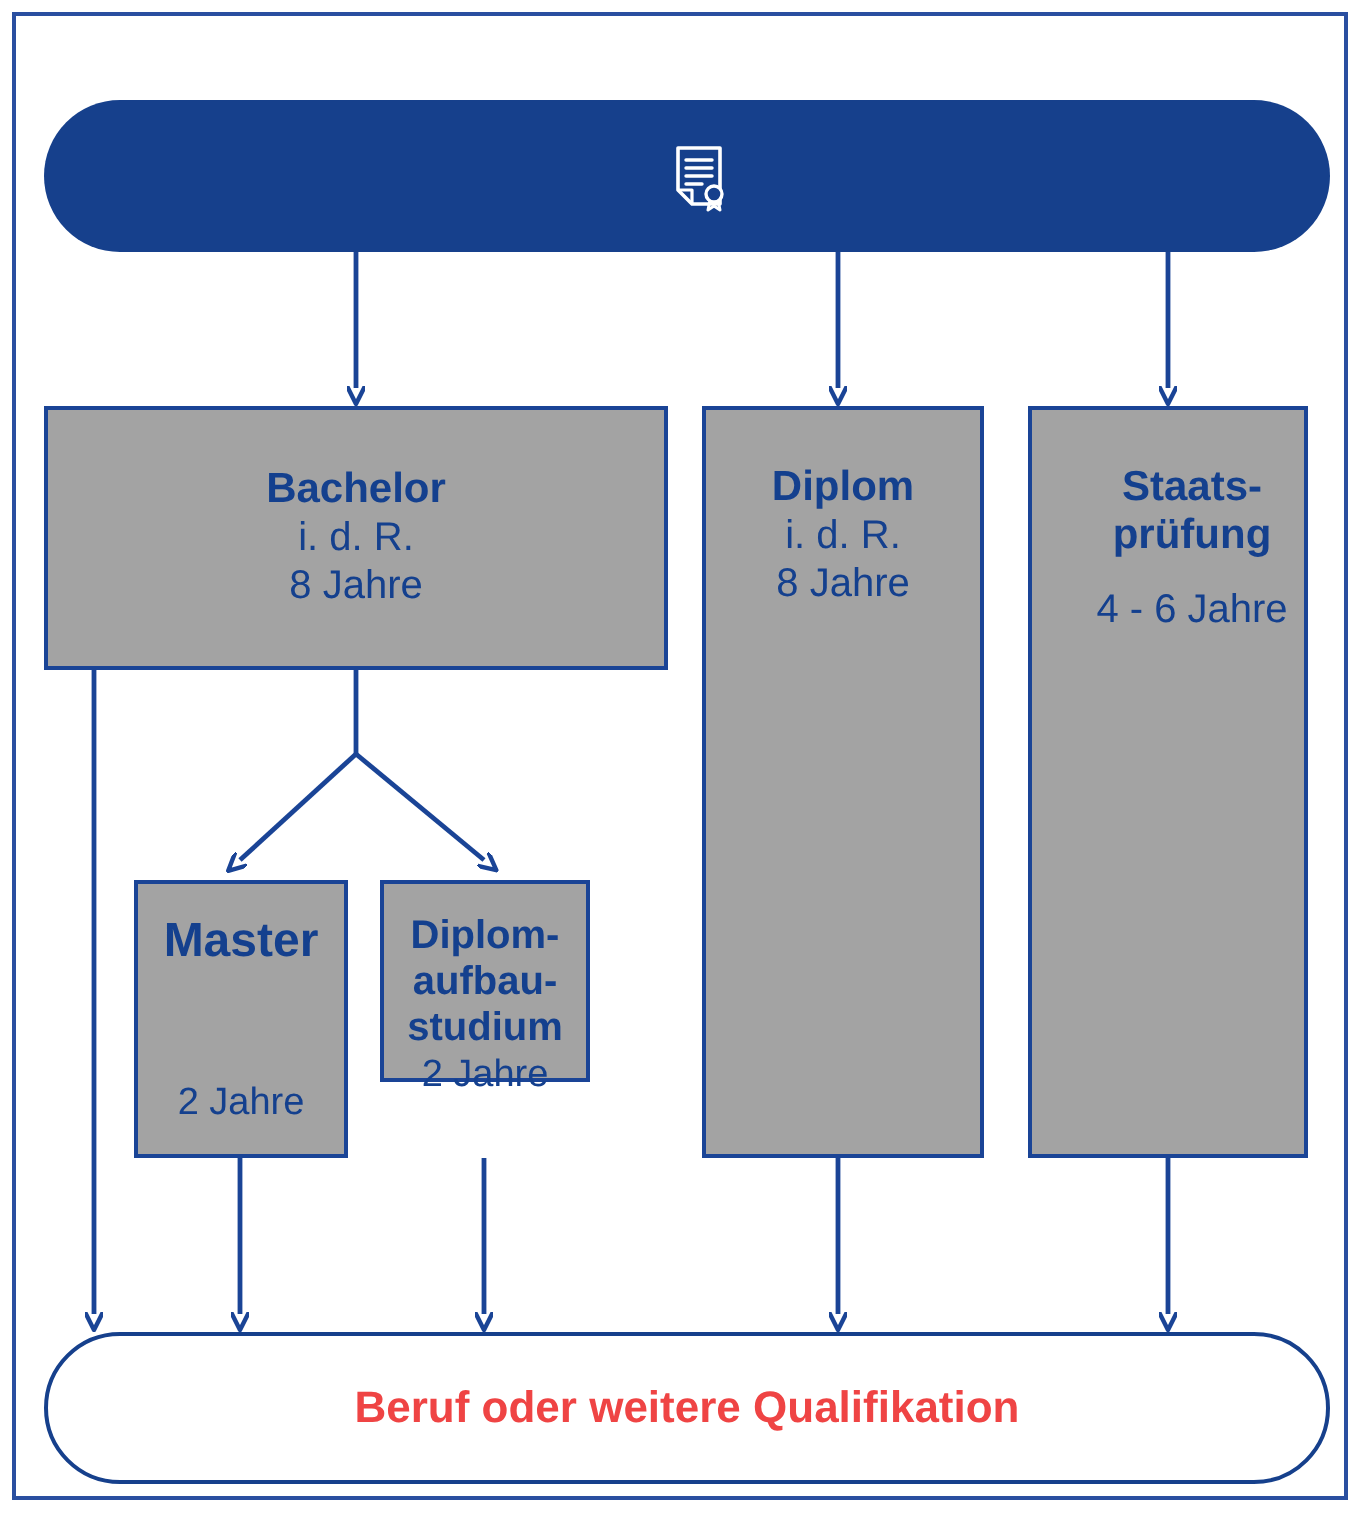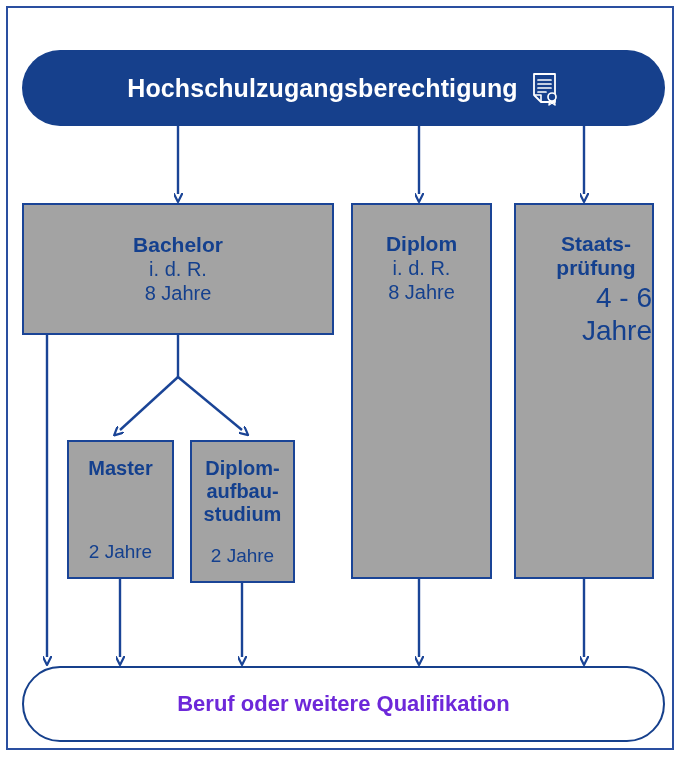--- a/index.html
+++ b/index.html
@@ -75,21 +75,21 @@
     height: 76px;
     border: 2.5px solid #16408C;
     border-radius: 38px;
     background: #ffffff;
     display: flex;
     align-items: center;
     justify-content: center;
     box-sizing: border-box;
   }
   .pill-bottom-label {
-    color: #6d28d9;
+    color: #ef4444;
     font-size: 22px;
     font-weight: bold;
     white-space: nowrap;
   }
 
   
   .box {
     position: absolute;
     border: 2px solid #1A4496;
     background: #a3a3a3;
@@ -100,21 +100,21 @@
     color: #14408E;
   }
   .box .title {
     font-weight: bold;
     line-height: 1.16;
     text-align: center;
   }
   .box .sub {
     font-weight: normal;
     line-height: 1.2;
-    text-align: right;
+    text-align: left;
   }
 
   #box-bachelor {
     left: 22px; top: 203px; width: 312px; height: 132px;
     justify-content: center;
   }
   #box-bachelor .title { font-size: 21px; }
   #box-bachelor .sub { font-size: 20px; }
 
   #box-diplom {
@@ -125,33 +125,33 @@
   #box-diplom .title { font-size: 21px; }
   #box-diplom .sub { font-size: 20px; }
 
   #box-staatspruefung {
     left: 514px; top: 203px; width: 140px; height: 376px;
     justify-content: flex-start;
     padding-top: 27px;
     padding-left: 24px;
   }
   #box-staatspruefung .title { font-size: 21px; }
-  #box-staatspruefung .sub { font-size: 28px; }
+  #box-staatspruefung .sub { font-size: 20px; margin-top: 12px; }
 
   #box-master {
     left: 67px; top: 440px; width: 107px; height: 139px;
     justify-content: space-between;
     padding-top: 15px;
     padding-bottom: 13px;
   }
-  #box-master .title { font-size: 20px; }
+  #box-master .title { font-size: 24px; }
   #box-master .sub { font-size: 19px; }
 
   #box-diplomaufbau {
-    left: 190px; top: 440px; width: 105px; height: 143px;
+    left: 190px; top: 440px; width: 105px; height: 101px;
     justify-content: space-between;
     padding-top: 15px;
     padding-bottom: 13px;
   }
   #box-diplomaufbau .title { font-size: 20px; }
   #box-diplomaufbau .sub { font-size: 19px; }
 </style>
 </head>
 <body>
 
@@ -184,21 +184,20 @@
 
       <line x1="242" y1="579" x2="242" y2="657" marker-end="url(#arrowhead)"></line>
 
       <line x1="419" y1="579" x2="419" y2="657" marker-end="url(#arrowhead)"></line>
 
       <line x1="584" y1="579" x2="584" y2="657" marker-end="url(#arrowhead)"></line>
     </g>
   </svg>
 
   <div class="pill-top">
-    <span class="pill-top-label">Hochschulzugangsberechtigung</span>
     <span class="cert-icon">
       <svg width="30" height="34" viewBox="0 0 30 34" fill="none">
         <path d="M4 2 H25 V30 H11 L4 23 Z" stroke="#ffffff" stroke-width="1.8" stroke-linejoin="round" fill="none"></path>
         <path d="M4 23 H11 V30" stroke="#ffffff" stroke-width="1.6" stroke-linejoin="round" fill="none"></path>
         <line x1="8" y1="8" x2="21" y2="8" stroke="#ffffff" stroke-width="1.7" stroke-linecap="round"></line>
         <line x1="8" y1="12" x2="21" y2="12" stroke="#ffffff" stroke-width="1.7" stroke-linecap="round"></line>
         <line x1="8" y1="16" x2="21" y2="16" stroke="#ffffff" stroke-width="1.7" stroke-linecap="round"></line>
         <line x1="8" y1="20" x2="16" y2="20" stroke="#ffffff" stroke-width="1.7" stroke-linecap="round"></line>
         <circle cx="22" cy="25" r="4" stroke="#ffffff" stroke-width="1.7" fill="#16408C"></circle>
         <path d="M20 28 L19 33 L22 31 L25 33 L24 28" stroke="#ffffff" stroke-width="1.5" stroke-linejoin="round" fill="none"></path>

